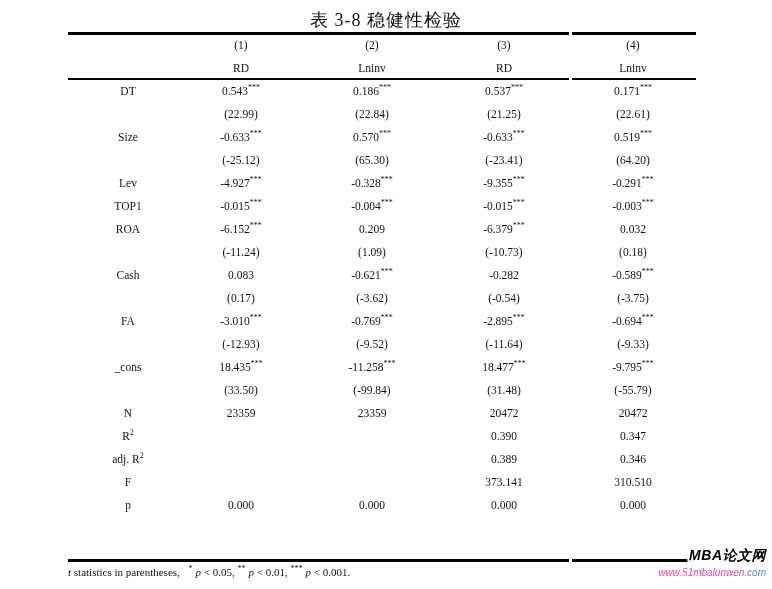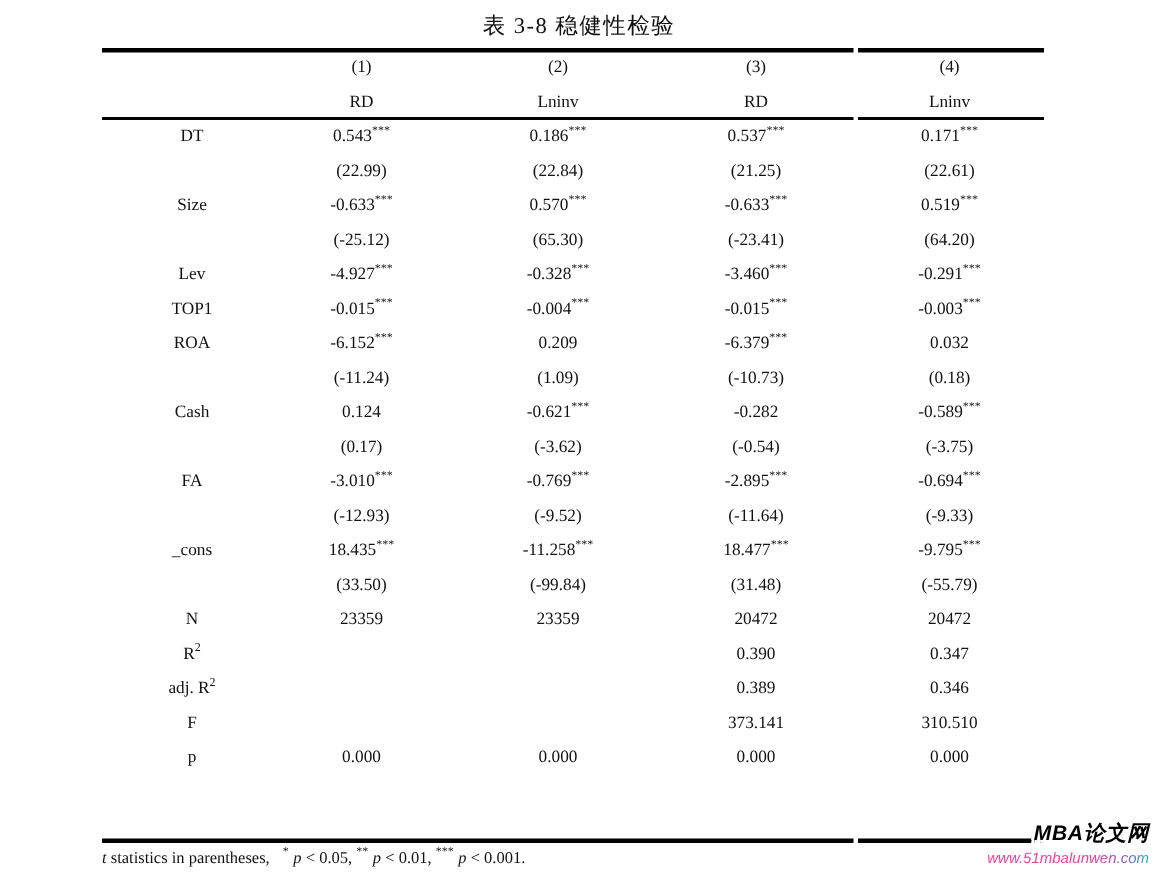--- a/index.html
+++ b/index.html
@@ -10,21 +10,21 @@
     background: #ffffff;
     font-family: "Liberation Serif", "DejaVu Serif", serif;
     color: #111111;
     overflow: hidden;
   }
   .title {
     position: absolute;
     top: 8px; left: 0;
     width: 772px;
     text-align: center;
-    font-size: 15px;
+    font-size: 18px;
     letter-spacing: 1px;
   }
   .rule { position: absolute; background: #000; z-index: 1; }
   .rule-top-l    { left: 68px;  top: 32px;  width: 501px; height: 3px; }
   .rule-top-r    { left: 572px; top: 32px;  width: 124px; height: 3px; }
   .rule-mid-l    { left: 68px;  top: 78px;  width: 501px; height: 2px; }
   .rule-mid-r    { left: 572px; top: 78px;  width: 124px; height: 2px; }
   .rule-bot-l    { left: 68px;  top: 559px; width: 501px; height: 3px; }
   .rule-bot-r    { left: 572px; top: 559px; width: 124px; height: 3px; }
   table.results {
@@ -160,21 +160,21 @@
           <td class="lbl"></td>
           <td><span>(-25.12)</span></td>
           <td><span>(65.30)</span></td>
           <td><span>(-23.41)</span></td>
           <td><span>(64.20)</span></td>
         </tr>
         <tr>
           <td class="lbl">Lev</td>
           <td><span>-4.927</span><sup class="stars">***</sup></td>
           <td><span>-0.328</span><sup class="stars">***</sup></td>
-          <td><span>-3.460</span><sup class="stars">***</sup></td>
+          <td><span>-9.355</span><sup class="stars">***</sup></td>
           <td><span>-0.291</span><sup class="stars">***</sup></td>
         </tr>
         <tr>
           <td class="lbl">TOP1</td>
           <td><span>-0.015</span><sup class="stars">***</sup></td>
           <td><span>-0.004</span><sup class="stars">***</sup></td>
           <td><span>-0.015</span><sup class="stars">***</sup></td>
           <td><span>-0.003</span><sup class="stars">***</sup></td>
         </tr>
         <tr>
@@ -186,21 +186,21 @@
         </tr>
         <tr>
           <td class="lbl"></td>
           <td><span>(-11.24)</span></td>
           <td><span>(1.09)</span></td>
           <td><span>(-10.73)</span></td>
           <td><span>(0.18)</span></td>
         </tr>
         <tr>
           <td class="lbl">Cash</td>
-          <td><span>0.124</span></td>
+          <td><span>0.083</span></td>
           <td><span>-0.621</span><sup class="stars">***</sup></td>
           <td><span>-0.282</span></td>
           <td><span>-0.589</span><sup class="stars">***</sup></td>
         </tr>
         <tr>
           <td class="lbl"></td>
           <td><span>(0.17)</span></td>
           <td><span>(-3.62)</span></td>
           <td><span>(-0.54)</span></td>
           <td><span>(-3.75)</span></td>

